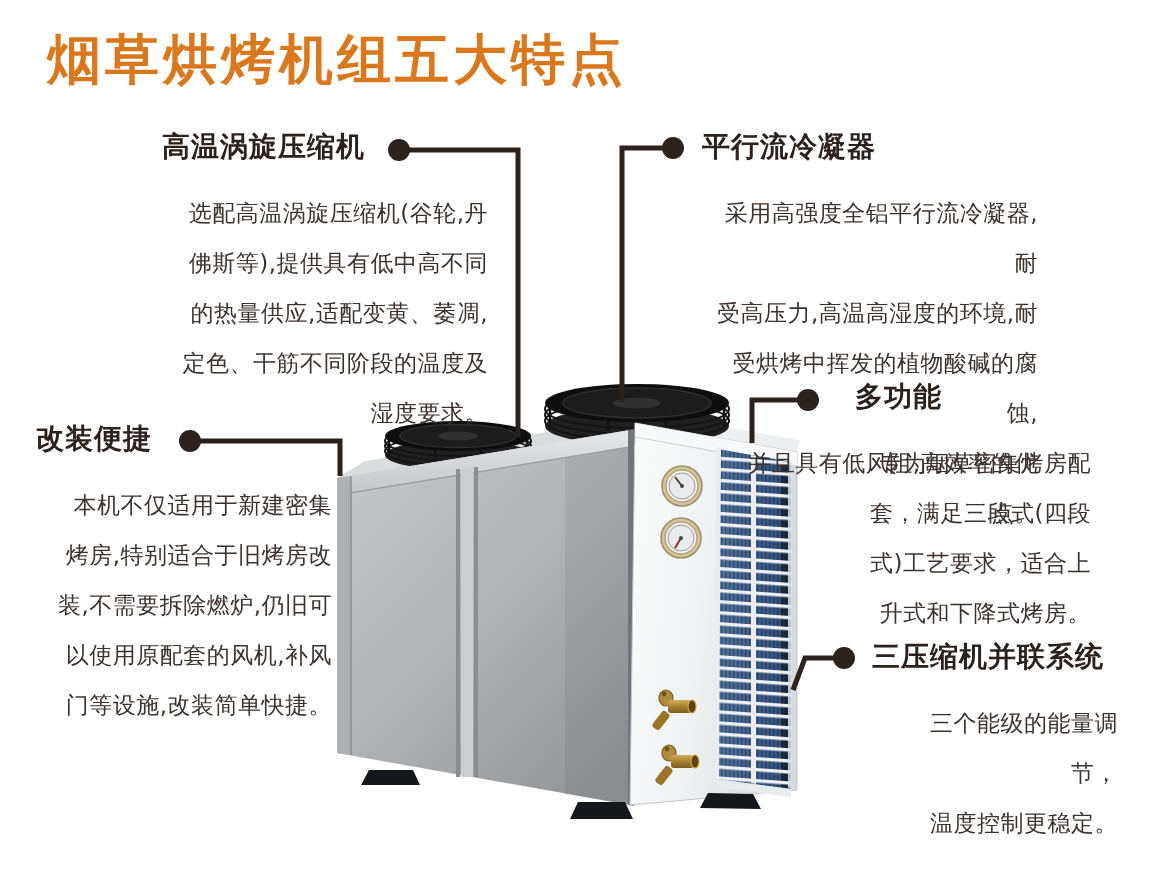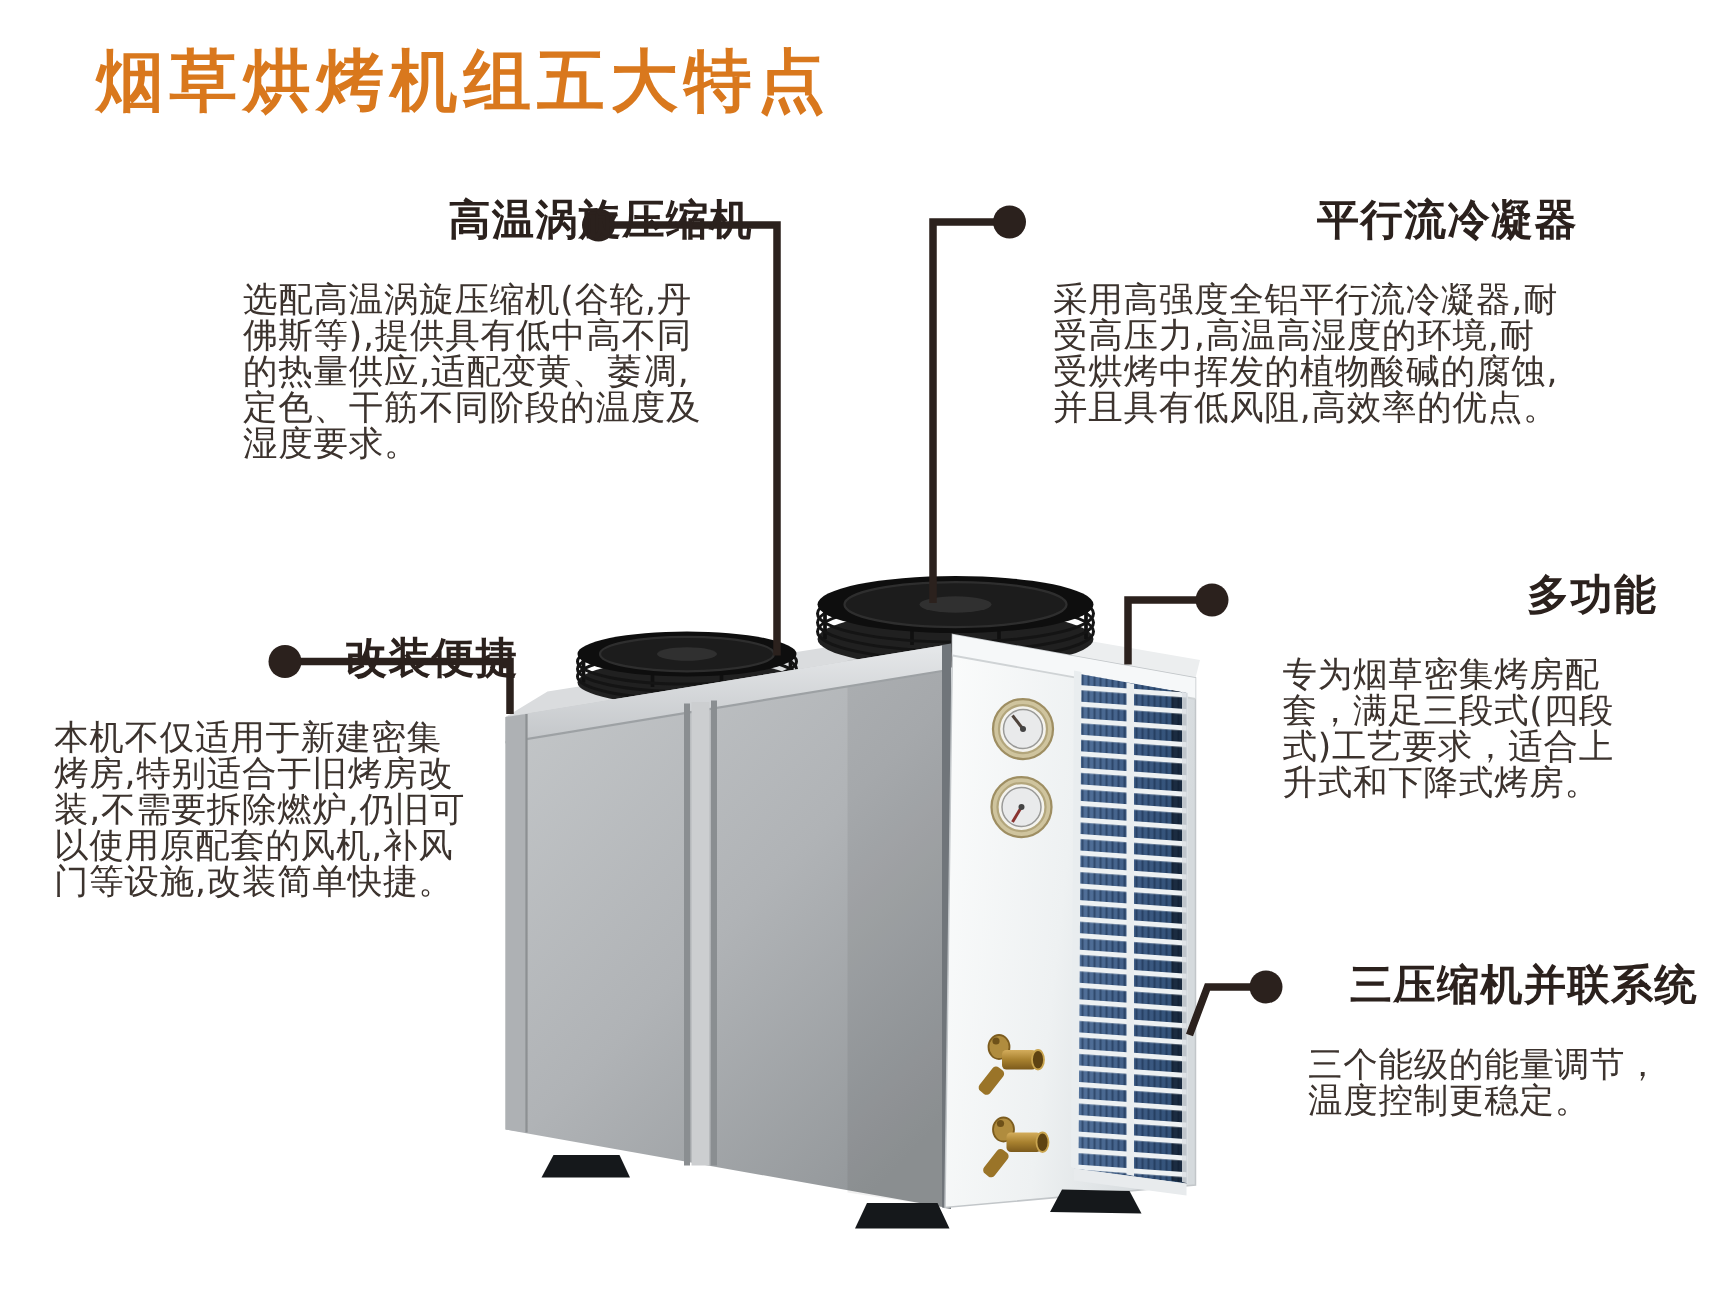--- a/index.html
+++ b/index.html
@@ -3,32 +3,32 @@
 <meta charset="utf-8">
 <style>
   html,body{margin:0;padding:0;background:#ffffff;}
   .canvas{
     position:relative; width:1150px; height:876px; background:#ffffff;
     overflow:hidden;
     font-family:"DejaVu Sans","Liberation Sans",sans-serif;
     color:var(--body-text,#3C332E);
   }
   .title{
-    position:absolute; left:64px; top:24px; margin:0;
-    font-size:45px; font-weight:600; letter-spacing:4px;
+    position:absolute; left:47px; top:24px; margin:0;
+    font-size:54px; font-weight:600; letter-spacing:4px;
     color:var(--accent-orange,#D9781D); white-space:nowrap;
   }
   .feature{position:absolute;}
   .feature h2{
     margin:0 0 22px 0; font-size:28px; font-weight:700; letter-spacing:1px;
-    color:var(--heading-text,#2B211D); white-space:nowrap;text-align:right;
+    color:var(--heading-text,#2B211D); white-space:nowrap;
   }
   .feature p{
-    margin:0; font-size:23px; line-height:24px; letter-spacing:0.5px;
-    color:var(--body-text,#3C332E); white-space:pre-line;
+    margin:14px; font-size:23px; line-height:50px; letter-spacing:0.5px;
+    color:var(--body-text,#3C332E); white-space:pre-line;text-align:right;
   }
   .f1{left:162px; top:128px; width:340px;}
   .f2{left:702px; top:128px; width:350px;}
   .f3{left:36px;  top:420px; width:310px;}
   .f4{left:855px; top:378px; width:250px;}
   .f5{left:872px; top:638px; width:260px;}
   .unit{position:absolute; left:325px; top:385px; overflow:visible;}
   .leaders{position:absolute; left:0; top:0; pointer-events:none;}
   .leaders path{fill:none; stroke:var(--line-dark,#2B211D); stroke-width:5;}
   .leaders circle{fill:var(--line-dark,#2B211D);}

